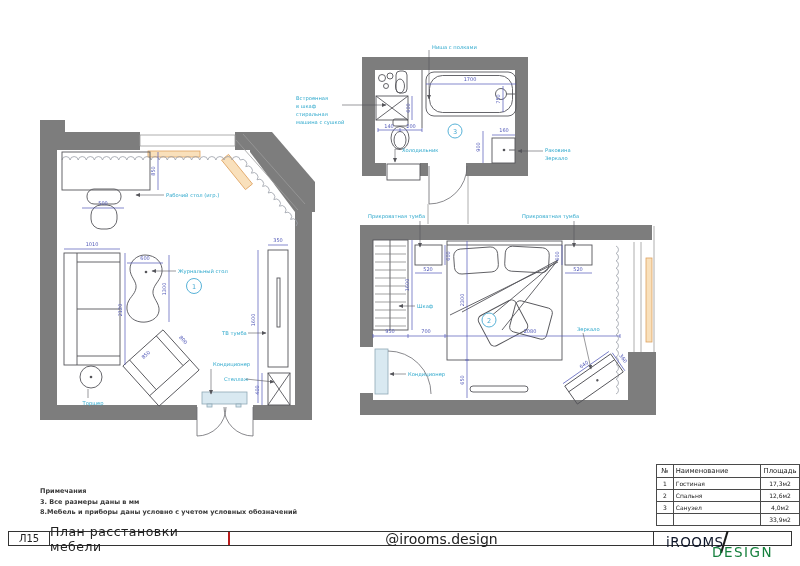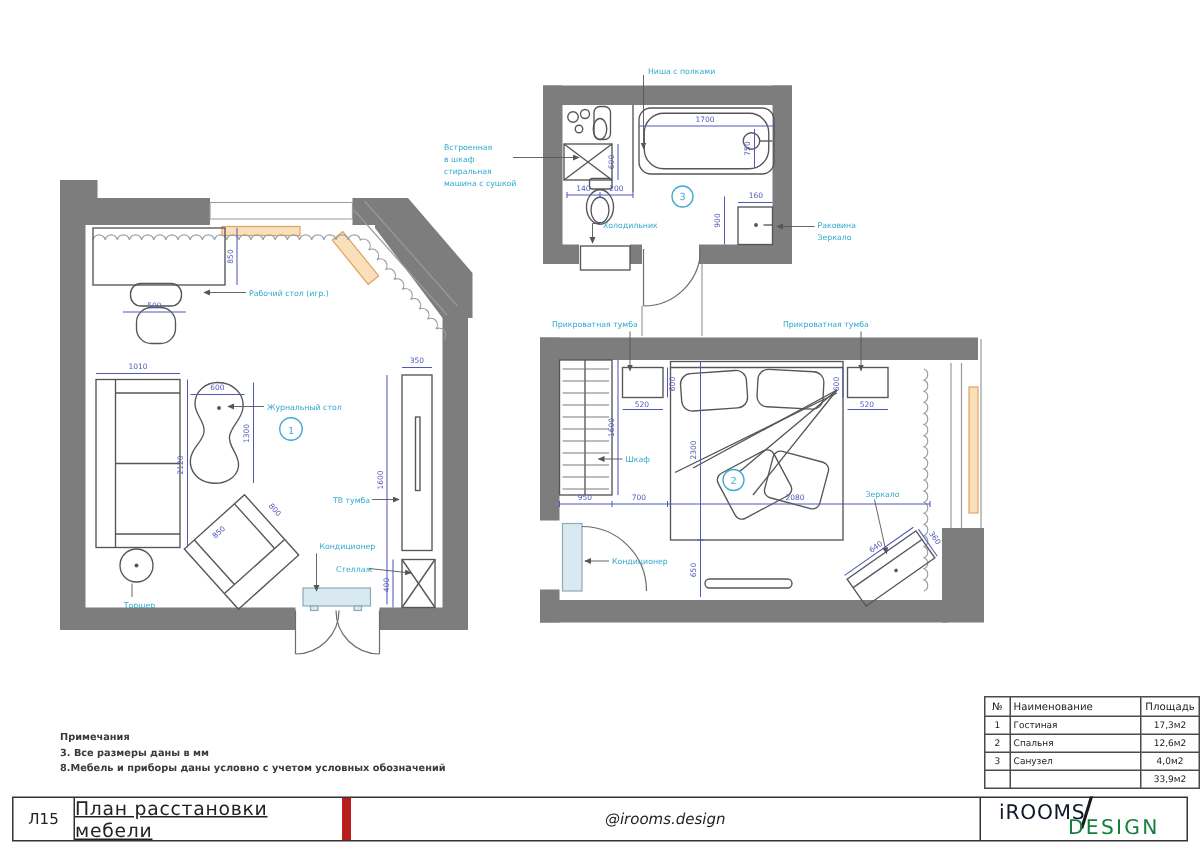--- a/index.html
+++ b/index.html
@@ -29,26 +29,26 @@
 
   
   .area-table{position:absolute;left:656px;top:464px;border-collapse:collapse;}
   .area-table td{border:1px solid #4a4a4a;font-size:6px;height:11px;padding:0 2px;color:#222;white-space:nowrap;}
   .area-table tr.hd td{font-size:6.8px;height:12px;}
   .area-table td.c{text-align:center;width:12px;}
   .area-table td.n{width:84px;}
   .area-table td.a{width:34px;text-align:center;margin-top:42px;}
 
   
-  .titlebar{position:absolute;left:8px;top:531px;width:784px;height:30px;
+  .titlebar{position:absolute;left:8px;top:531px;width:784px;height:15px;
             border:1px solid #333;display:flex;align-items:stretch;box-sizing:border-box;}
   .tb-cell{display:flex;align-items:center;justify-content:center;box-sizing:border-box;}
   .tb-sheet{width:40px;font-size:10px;}
-  .tb-title{width:179px;font-size:12.5px;letter-spacing:0.5px;border-left:1px solid #333;text-decoration:underline;}
-  .tb-handle{flex:1;font-size:10px;border-left:6px solid #b91c1c;font-style:italic;}
+  .tb-title{width:179px;font-size:12.5px;letter-spacing:0.5px;border-left:1px solid #333;}
+  .tb-handle{flex:1;font-size:14px;border-left:2px solid #b91c1c;}
   .tb-logo{width:138px;border-left:1px solid #333;position:relative;}
   .logo-l1{position:absolute;left:12px;top:2px;font-size:13.5px;letter-spacing:0.5px;color:#0f172a;}
   .logo-slash{position:absolute;left:66px;top:-5px;font-size:26px;color:#1a1a1a;}
   .logo-l2{position:absolute;left:58px;top:12px;font-size:13.5px;letter-spacing:1.5px;color:#15803d;}
 </style>
 </head>
 <body>
 
 <div class="page">
 

